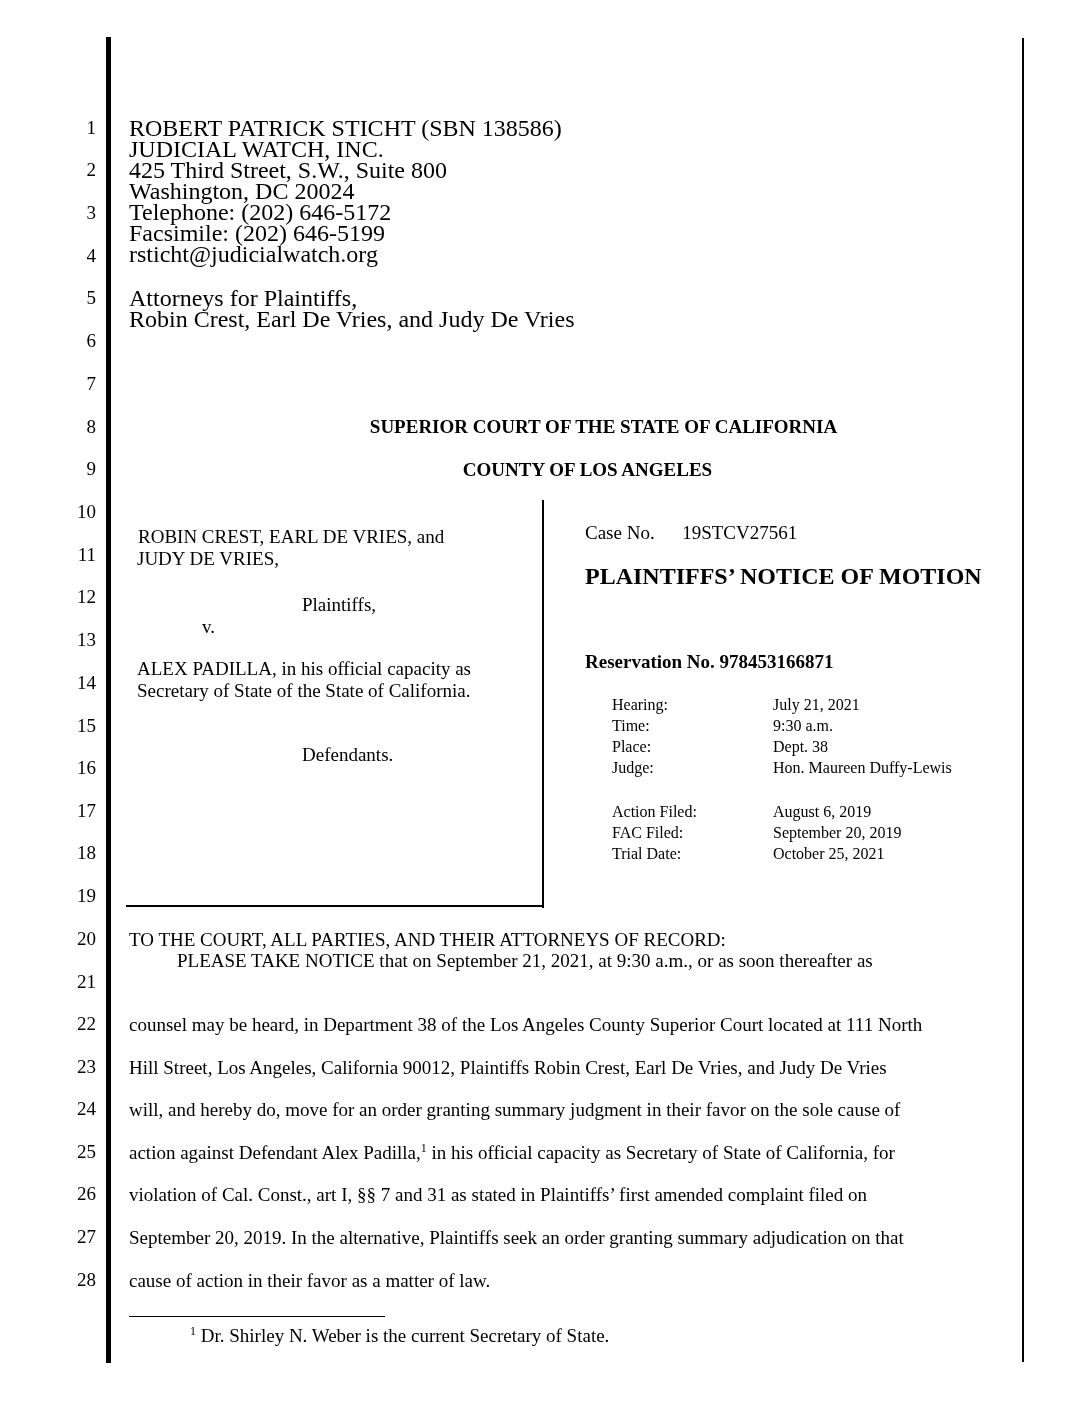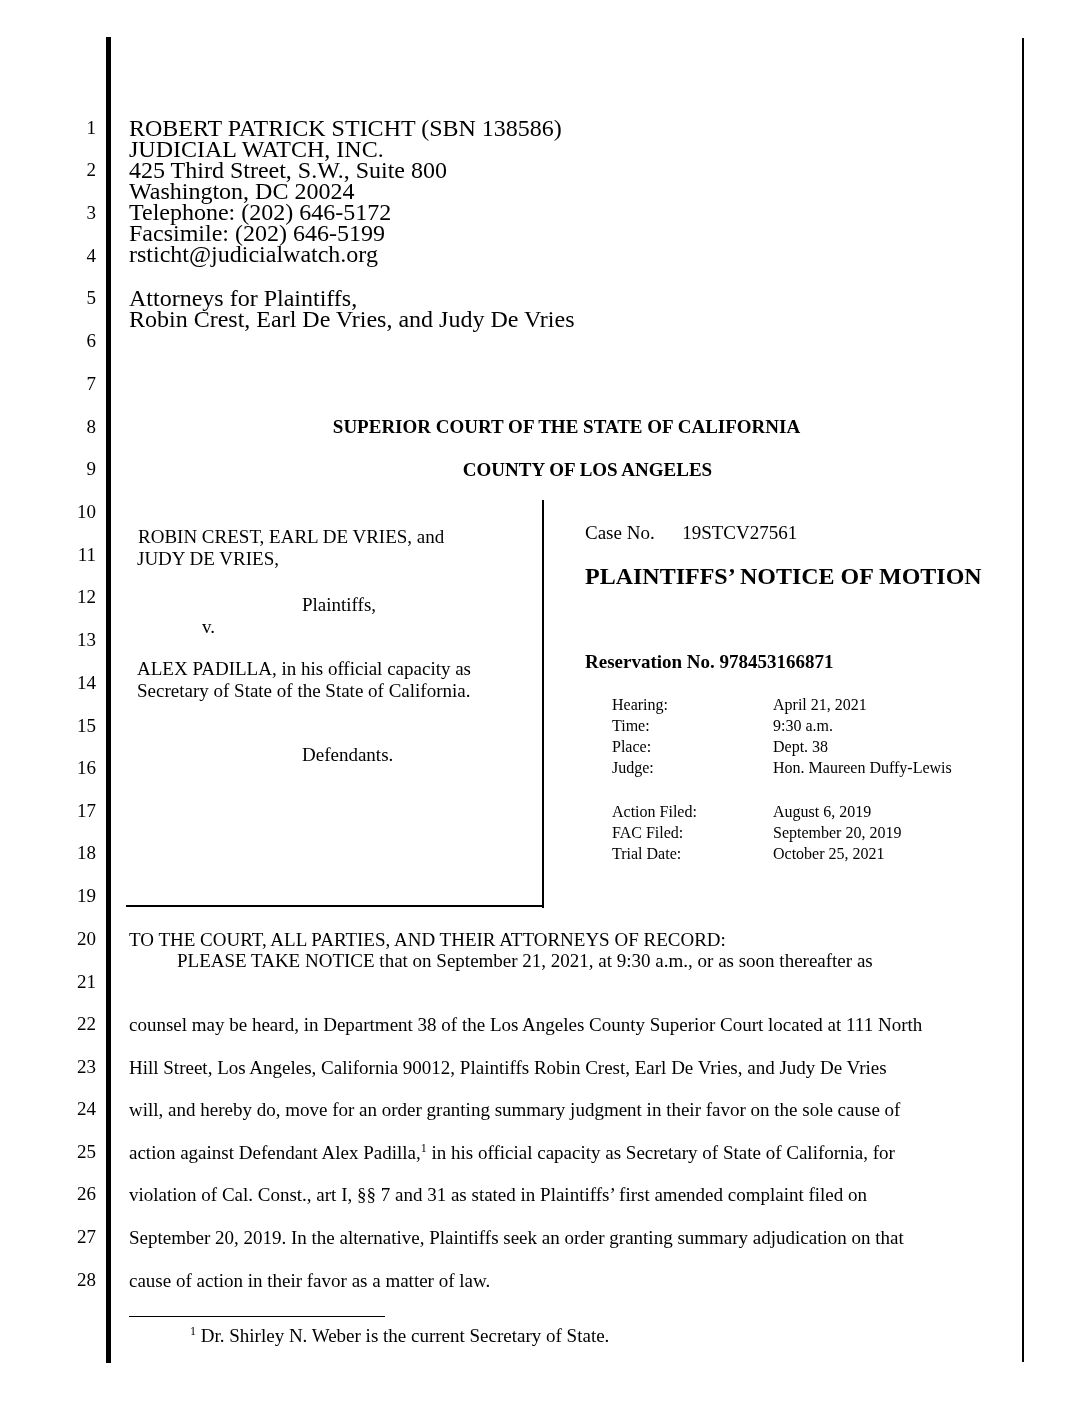--- a/index.html
+++ b/index.html
@@ -68,21 +68,21 @@
   <div class="hdr">Telephone: (202) 646-5172</div>
   <div class="hdr">Facsimile: (202) 646-5199</div>
   <div class="hdr">rsticht@judicialwatch.org</div>
 </div>
 
 <div class="abs" style="left:129px; top:288px;">
   <div class="hdr">Attorneys for Plaintiffs,</div>
   <div class="hdr">Robin Crest, Earl De Vries, and Judy De Vries</div>
 </div>
 
-<div class="center txt bold" style="top:416px;">SUPERIOR COURT OF THE STATE OF CALIFORNIA</div>
+<div class="center txt bold" style="top:416px;margin-left:37px;">SUPERIOR COURT OF THE STATE OF CALIFORNIA</div>
 <div class="center txt bold" style="top:459px;padding-left:21px;">COUNTY OF LOS ANGELES</div>
 
 <div class="abs caption-vline"></div>
 <div class="abs caption-hline"></div>
 
 <div class="txt" style="left:138px; top:526px;">ROBIN CREST, EARL DE VRIES, and</div>
 <div class="txt" style="left:137px; top:548px;">JUDY DE VRIES,</div>
 <div class="txt" style="left:302px; top:594px;">Plaintiffs,</div>
 <div class="txt" style="left:202px; top:616px;">v.</div>
 <div class="txt" style="left:137px; top:658px;">ALEX PADILLA, in his official capacity as</div>
@@ -97,21 +97,21 @@
 
 <div class="abs" style="left:585px; top:566px;">
   <div class="hdr bold">PLAINTIFFS’ NOTICE OF MOTION</div>
 </div>
 
 <div class="txt bold" style="left:585px; top:651px;">Reservation No. 978453166871</div>
 
 <div class="info-grid" style="top:694px;">
   <div class="info-row">
     <span class="info-label">Hearing:</span>
-    <span>April 21, 2021</span>
+    <span>July 21, 2021</span>
   </div>
   <div class="info-row">
     <span class="info-label">Time:</span>
     <span>9:30 a.m.</span>
   </div>
   <div class="info-row">
     <span class="info-label">Place:</span>
     <span>Dept. 38</span>
   </div>
   <div class="info-row">

